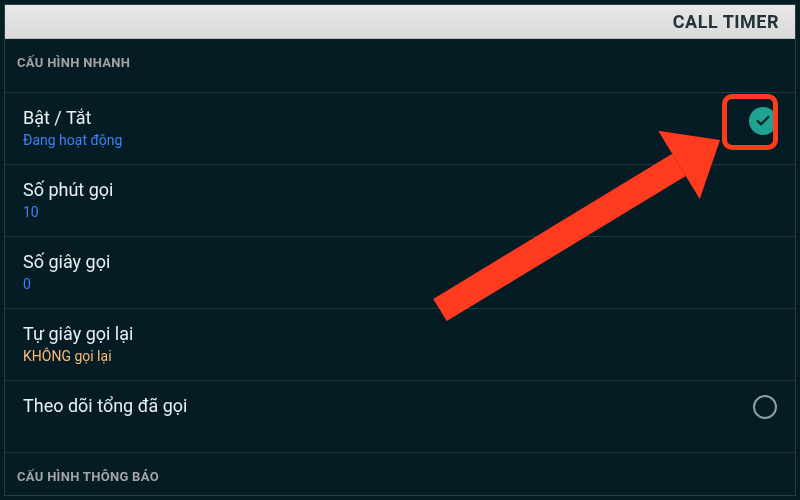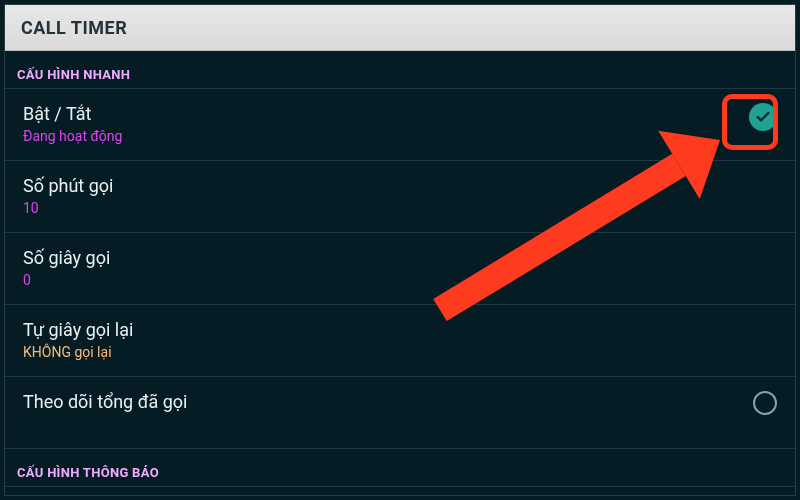--- a/index.html
+++ b/index.html
@@ -10,58 +10,59 @@
     position: relative;
   }
   .frame {
     position: absolute;
     left: 4px; top: 4px; right: 4px; bottom: 4px;
     border: 1px solid #2a3b41;
     background: #061c24;
     overflow: hidden;
   }
   .header {
-    height: 46px;
+    height: 34px;
     background: linear-gradient(#e8e8e8, #d9d9d9);
     display: flex;
     align-items: center;
     padding: 0 16px;
     border-bottom: 1px solid #bfbfbf;
+    justify-content: flex-end;
   }
   .header-title {
     font-weight: 700;
     font-size: 18px;
     color: #24323a;
     letter-spacing: 0.5px;
   }
   .section-header {
     font-size: 13px;
     font-weight: 700;
-    color: #f0abfc;
+    color: #a3a3a3;
     letter-spacing: 0.3px;
-    padding: 16px 12px 6px 12px;
+    padding: 16px 12px 22px 12px;
     border-bottom: 1px solid #1d3a43;
   }
   .list { }
   .row {
     display: flex;
     padding: 14px 18px 14px 18px;
     border-bottom: 1px solid #1d3a43;
     min-height: 72px;
   }
   .row .texts { flex: 1; }
   .row .title {
     color: #e8f0f2;
     font-size: 18px;
     font-weight: 400;
   }
   .row .subtitle {
     margin-top: 4px;
     font-size: 14px;
-    color: #d946ef;
+    color: #3b82f6;
   }
   .row .subtitle.accent { color: #fdba74; }
   .ctrl { flex: 0 0 auto; margin-left: 12px; }
   .checkbox-on {
     width: 28px; height: 28px; border-radius: 50%;
     background: #1fa193;
     display: flex; align-items: center; justify-content: center;
   }
   .checkbox-on svg { width: 16px; height: 16px; display: block; }
   .radio-off {

